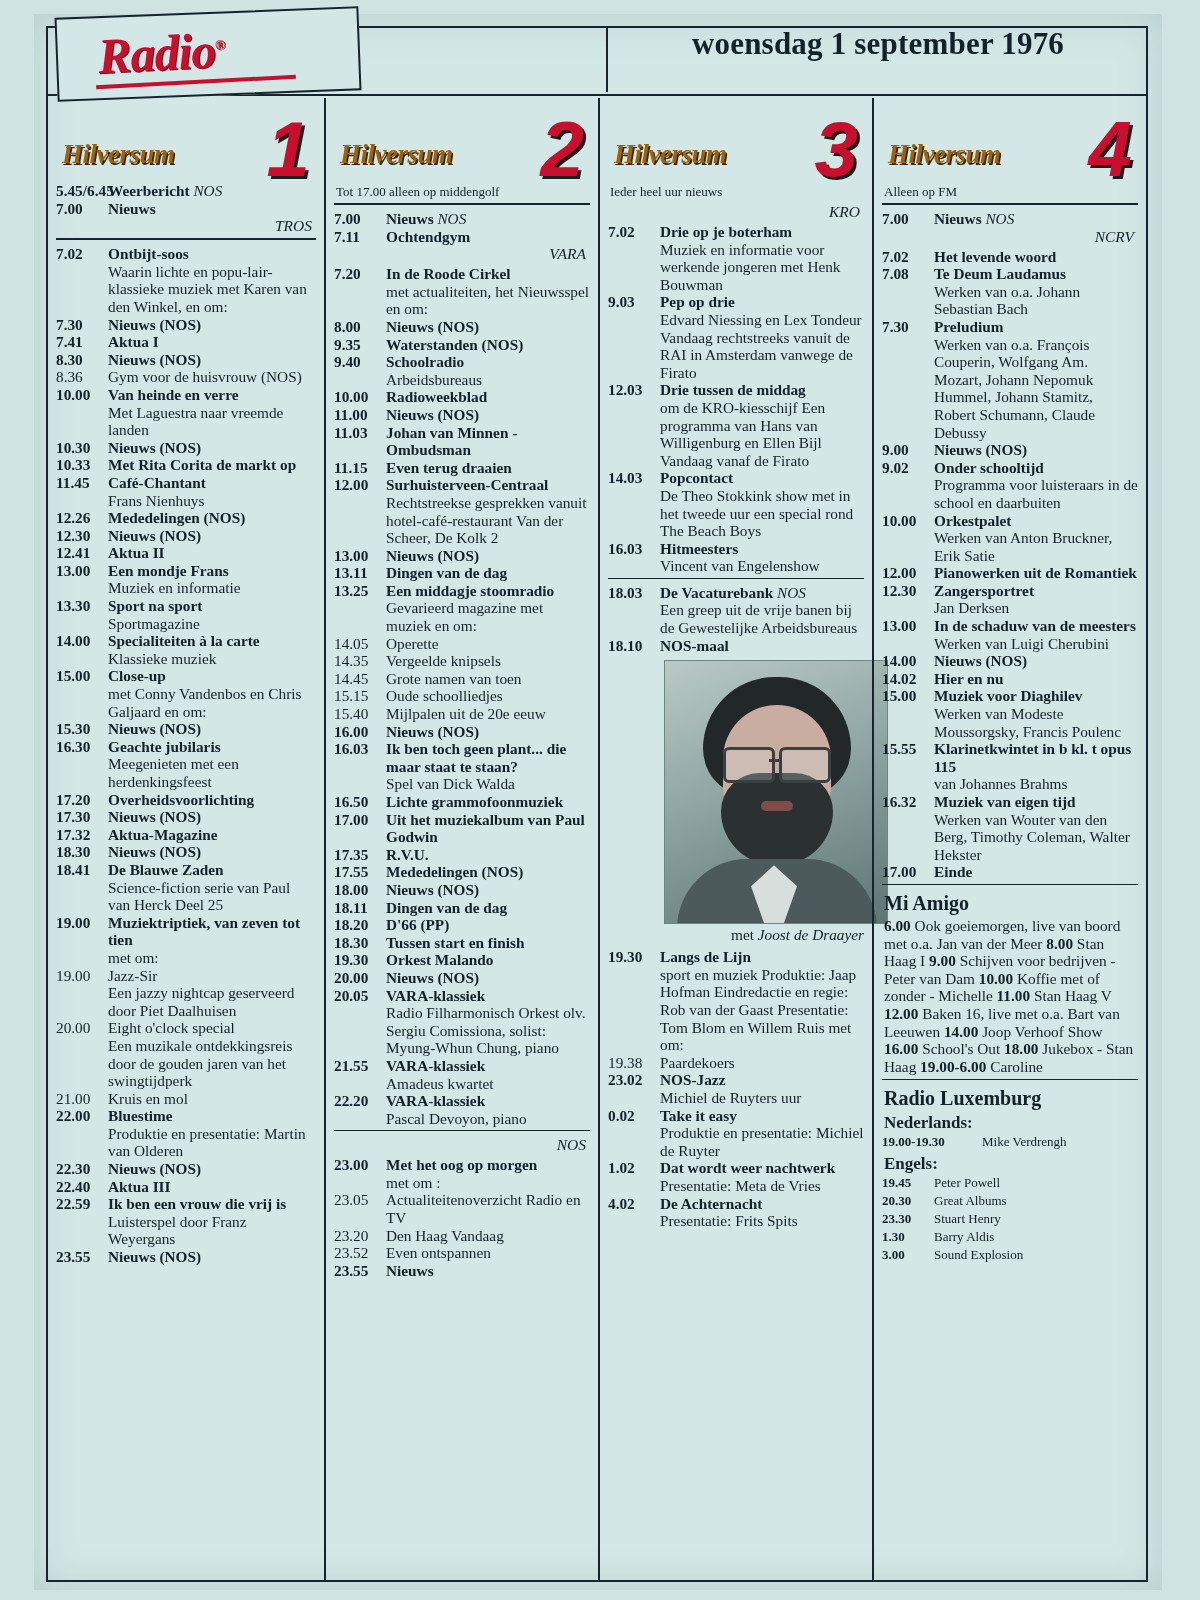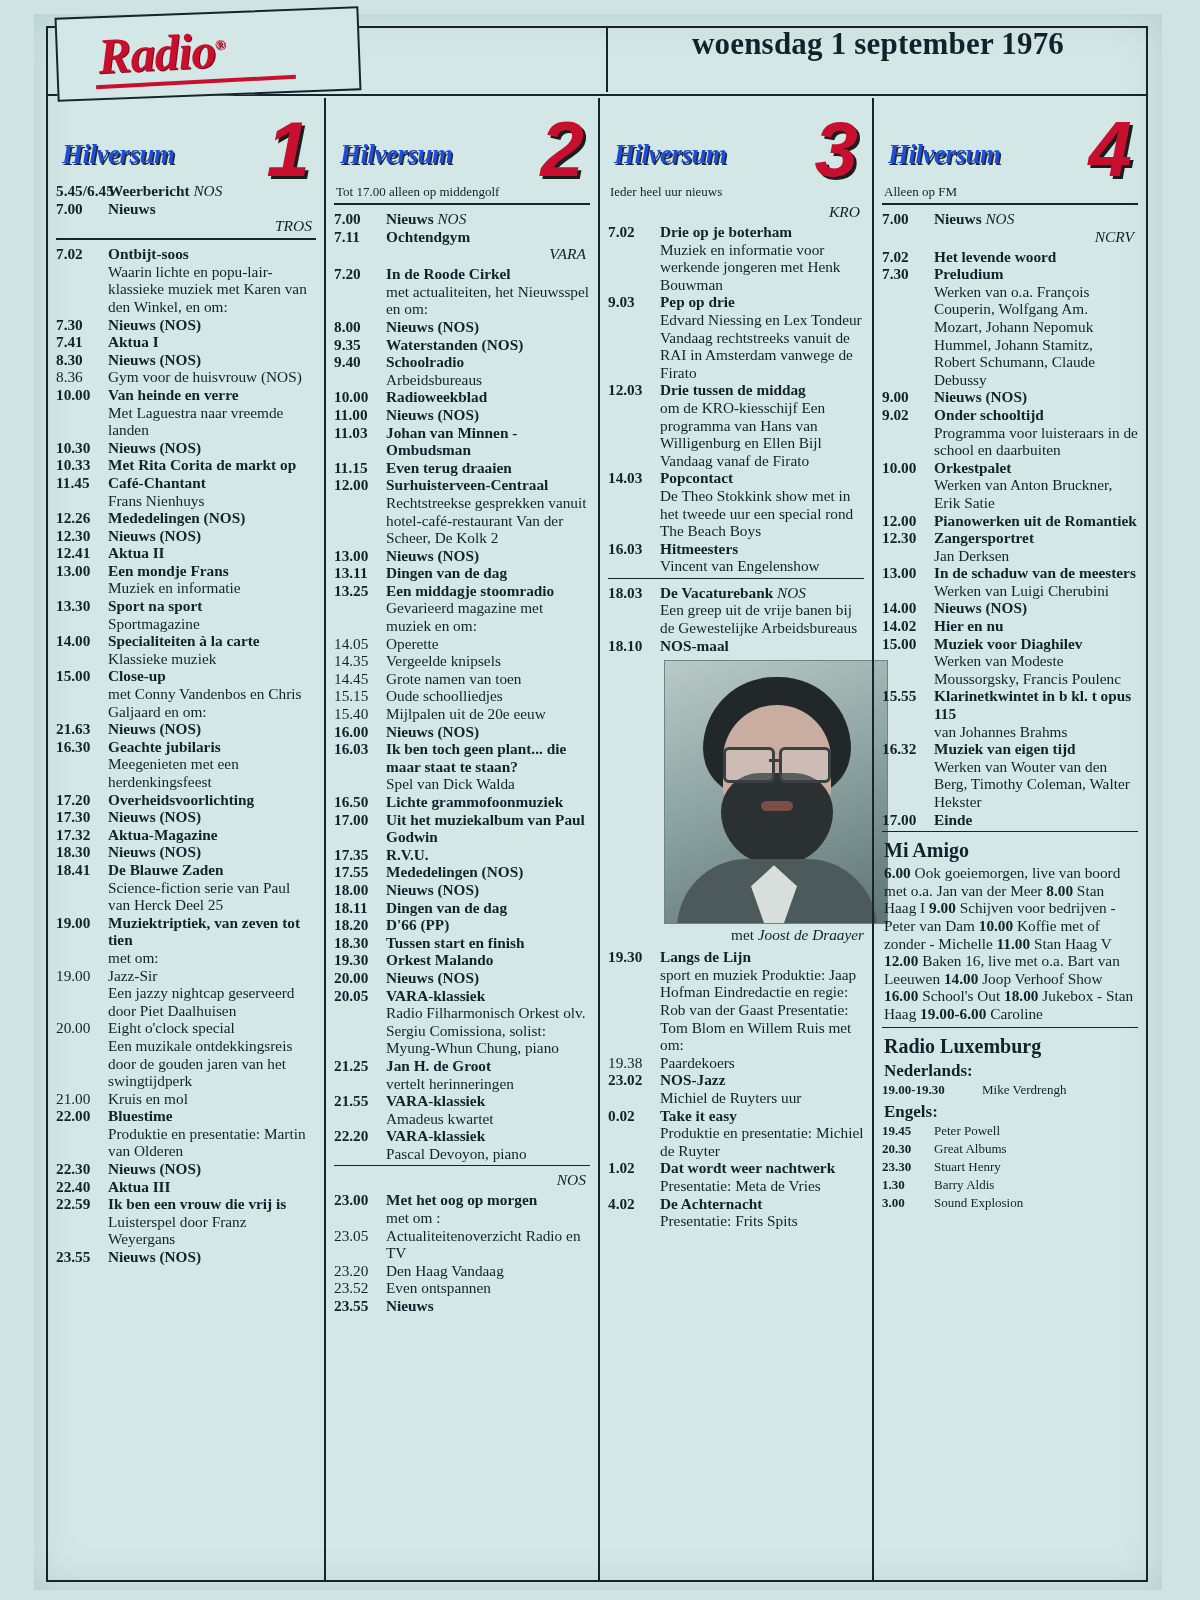--- a/index.html
+++ b/index.html
@@ -77,21 +77,21 @@
   .col.c1{width:276px;}
   .col.c2{width:274px;border-left:2px solid #16242e;}
   .col.c3{width:274px;border-left:2px solid #16242e;}
   .col.c4{width:274px;border-left:2px solid #16242e;}
 
   .chead{position:relative;height:84px;}
   .hname{
     position:absolute;left:6px;bottom:12px;
     font-family:"Liberation Serif", serif;
     font-weight:bold;font-style:italic;font-size:27px;
-    color:#1d4ed8;
+    color:#a16207;
     text-shadow:1.5px 1.5px 0 #2a2a2a;
     letter-spacing:-.5px;
   }
   .hnum{
     position:absolute;right:6px;bottom:2px;
     font-family:"Liberation Sans", sans-serif;
     font-weight:bold;font-size:78px;line-height:62px;
     color:#c8102e;
     text-shadow:3px 3px 0 #1d1d1d;
     font-style:italic;
@@ -197,21 +197,21 @@
           <li class="b"><span class="t">10.30</span><span class="x">Nieuws (NOS)</span></li>
           <li class="b"><span class="t">10.33</span><span class="x">Met Rita Corita de markt op</span></li>
           <li class="b"><span class="t">11.45</span><span class="x">Café-Chantant</span><span class="sub">Frans Nienhuys</span></li>
           <li class="b"><span class="t">12.26</span><span class="x">Mededelingen (NOS)</span></li>
           <li class="b"><span class="t">12.30</span><span class="x">Nieuws (NOS)</span></li>
           <li class="b"><span class="t">12.41</span><span class="x">Aktua II</span></li>
           <li class="b"><span class="t">13.00</span><span class="x">Een mondje Frans</span><span class="sub">Muziek en informatie</span></li>
           <li class="b"><span class="t">13.30</span><span class="x">Sport na sport</span><span class="sub">Sportmagazine</span></li>
           <li class="b"><span class="t">14.00</span><span class="x">Specialiteiten à la carte</span><span class="sub">Klassieke muziek</span></li>
           <li class="b"><span class="t">15.00</span><span class="x">Close-up</span><span class="sub">met Conny Vandenbos en Chris Galjaard en om:</span></li>
-          <li class="b"><span class="t">21.63</span><span class="x">Nieuws (NOS)</span></li>
+          <li class="b"><span class="t">15.30</span><span class="x">Nieuws (NOS)</span></li>
           <li class="b"><span class="t">16.30</span><span class="x">Geachte jubilaris</span><span class="sub">Meegenieten met een herdenkingsfeest</span></li>
           <li class="b"><span class="t">17.20</span><span class="x">Overheidsvoorlichting</span></li>
           <li class="b"><span class="t">17.30</span><span class="x">Nieuws (NOS)</span></li>
           <li class="b"><span class="t">17.32</span><span class="x">Aktua-Magazine</span></li>
           <li class="b"><span class="t">18.30</span><span class="x">Nieuws (NOS)</span></li>
           <li class="b"><span class="t">18.41</span><span class="x">De Blauwe Zaden</span><span class="sub">Science-fiction serie van Paul van Herck Deel 25</span></li>
           <li class="b"><span class="t">19.00</span><span class="x">Muziektriptiek, van zeven tot tien</span><span class="sub">met om:</span></li>
           <li><span class="t">19.00</span><span class="x">Jazz-Sir</span><span class="sub">Een jazzy nightcap geserveerd door Piet Daalhuisen</span></li>
           <li><span class="t">20.00</span><span class="x">Eight o'clock special</span><span class="sub">Een muzikale ontdekkingsreis door de gouden jaren van het swingtijdperk</span></li>
           <li><span class="t">21.00</span><span class="x">Kruis en mol</span></li>
@@ -259,21 +259,20 @@
           <li class="b"><span class="t">17.00</span><span class="x">Uit het muziekalbum van Paul Godwin</span></li>
           <li class="b"><span class="t">17.35</span><span class="x">R.V.U.</span></li>
           <li class="b"><span class="t">17.55</span><span class="x">Mededelingen (NOS)</span></li>
           <li class="b"><span class="t">18.00</span><span class="x">Nieuws (NOS)</span></li>
           <li class="b"><span class="t">18.11</span><span class="x">Dingen van de dag</span></li>
           <li class="b"><span class="t">18.20</span><span class="x">D'66 (PP)</span></li>
           <li class="b"><span class="t">18.30</span><span class="x">Tussen start en finish</span></li>
           <li class="b"><span class="t">19.30</span><span class="x">Orkest Malando</span></li>
           <li class="b"><span class="t">20.00</span><span class="x">Nieuws (NOS)</span></li>
           <li class="b"><span class="t">20.05</span><span class="x">VARA-klassiek</span><span class="sub">Radio Filharmonisch Orkest olv. Sergiu Comissiona, solist: Myung-Whun Chung, piano</span></li>
-          <li class="b"><span class="t">21.25</span><span class="x">Jan H. de Groot</span><span class="sub">vertelt herinneringen</span></li>
           <li class="b"><span class="t">21.55</span><span class="x">VARA-klassiek</span><span class="sub">Amadeus kwartet</span></li>
           <li class="b"><span class="t">22.20</span><span class="x">VARA-klassiek</span><span class="sub">Pascal Devoyon, piano</span></li>
         </ul>
       <div class="rule thin"></div>
       <div class="station">NOS</div>
       <ul class="sched" id="c2list2">
           <li class="b"><span class="t">23.00</span><span class="x">Met het oog op morgen</span><span class="sub">met om :</span></li>
           <li><span class="t">23.05</span><span class="x">Actualiteitenoverzicht Radio en TV</span></li>
           <li><span class="t">23.20</span><span class="x">Den Haag Vandaag</span></li>
           <li><span class="t">23.52</span><span class="x">Even ontspannen</span></li>
@@ -329,20 +328,21 @@
         <div class="hnum">4</div>
       </div>
       <div class="note">Alleen op FM</div>
       <div class="rule"></div>
       <ul class="sched">
         <li class="b"><span class="t">7.00</span><span class="x"><span>Nieuws</span> <span class="it">NOS</span></span></li>
       </ul>
       <div class="station">NCRV</div>
       <ul class="sched" id="c4list">
           <li class="b"><span class="t">7.02</span><span class="x">Het levende woord</span></li>
+          <li class="b"><span class="t">7.08</span><span class="x">Te Deum Laudamus</span><span class="sub">Werken van o.a. Johann Sebastian Bach</span></li>
           <li class="b"><span class="t">7.30</span><span class="x">Preludium</span><span class="sub">Werken van o.a. François Couperin, Wolfgang Am. Mozart, Johann Nepomuk Hummel, Johann Stamitz, Robert Schumann, Claude Debussy</span></li>
           <li class="b"><span class="t">9.00</span><span class="x">Nieuws (NOS)</span></li>
           <li class="b"><span class="t">9.02</span><span class="x">Onder schooltijd</span><span class="sub">Programma voor luisteraars in de school en daarbuiten</span></li>
           <li class="b"><span class="t">10.00</span><span class="x">Orkestpalet</span><span class="sub">Werken van Anton Bruckner, Erik Satie</span></li>
           <li class="b"><span class="t">12.00</span><span class="x">Pianowerken uit de Romantiek</span></li>
           <li class="b"><span class="t">12.30</span><span class="x">Zangersportret</span><span class="sub">Jan Derksen</span></li>
           <li class="b"><span class="t">13.00</span><span class="x">In de schaduw van de meesters</span><span class="sub">Werken van Luigi Cherubini</span></li>
           <li class="b"><span class="t">14.00</span><span class="x">Nieuws (NOS)</span></li>
           <li class="b"><span class="t">14.02</span><span class="x">Hier en nu</span></li>
           <li class="b"><span class="t">15.00</span><span class="x">Muziek voor Diaghilev</span><span class="sub">Werken van Modeste Moussorgsky, Francis Poulenc</span></li>

